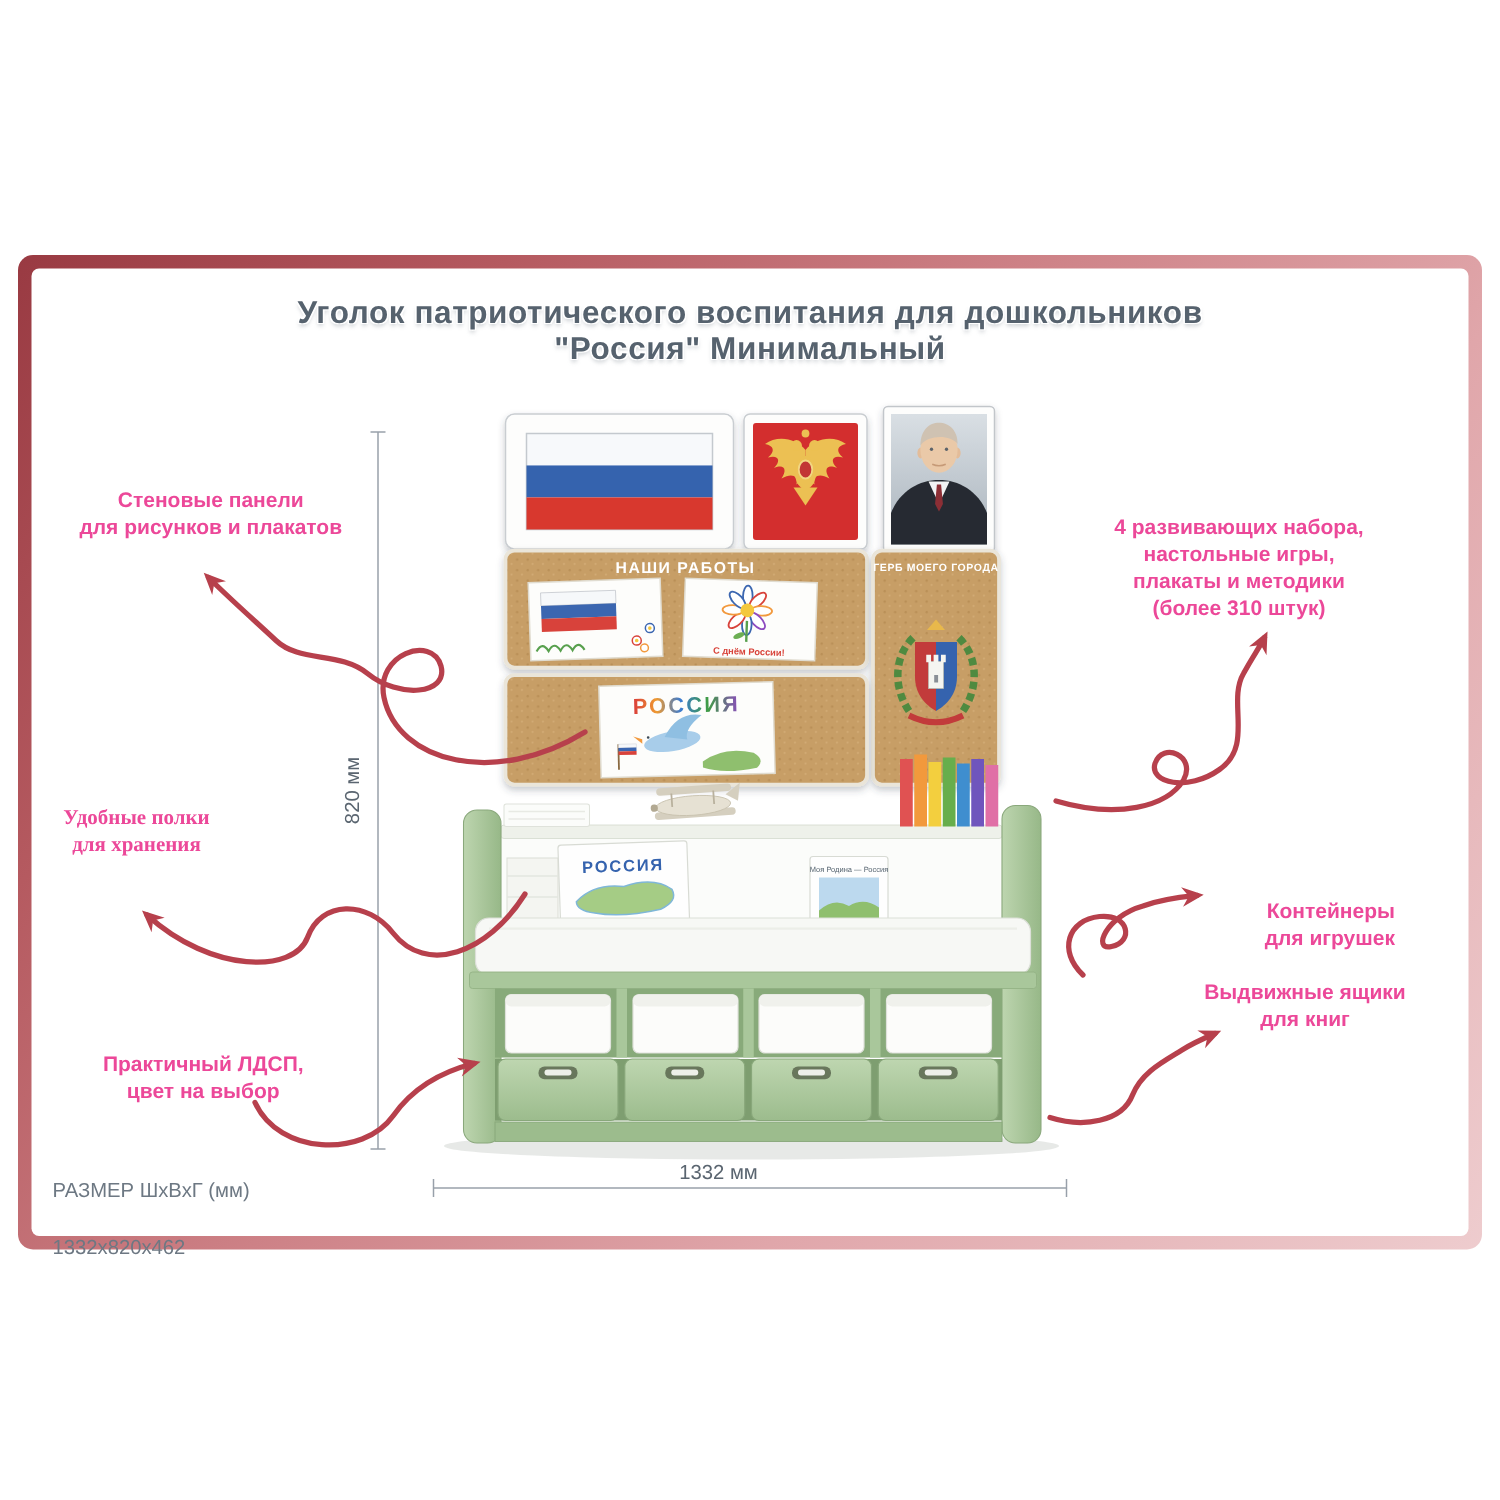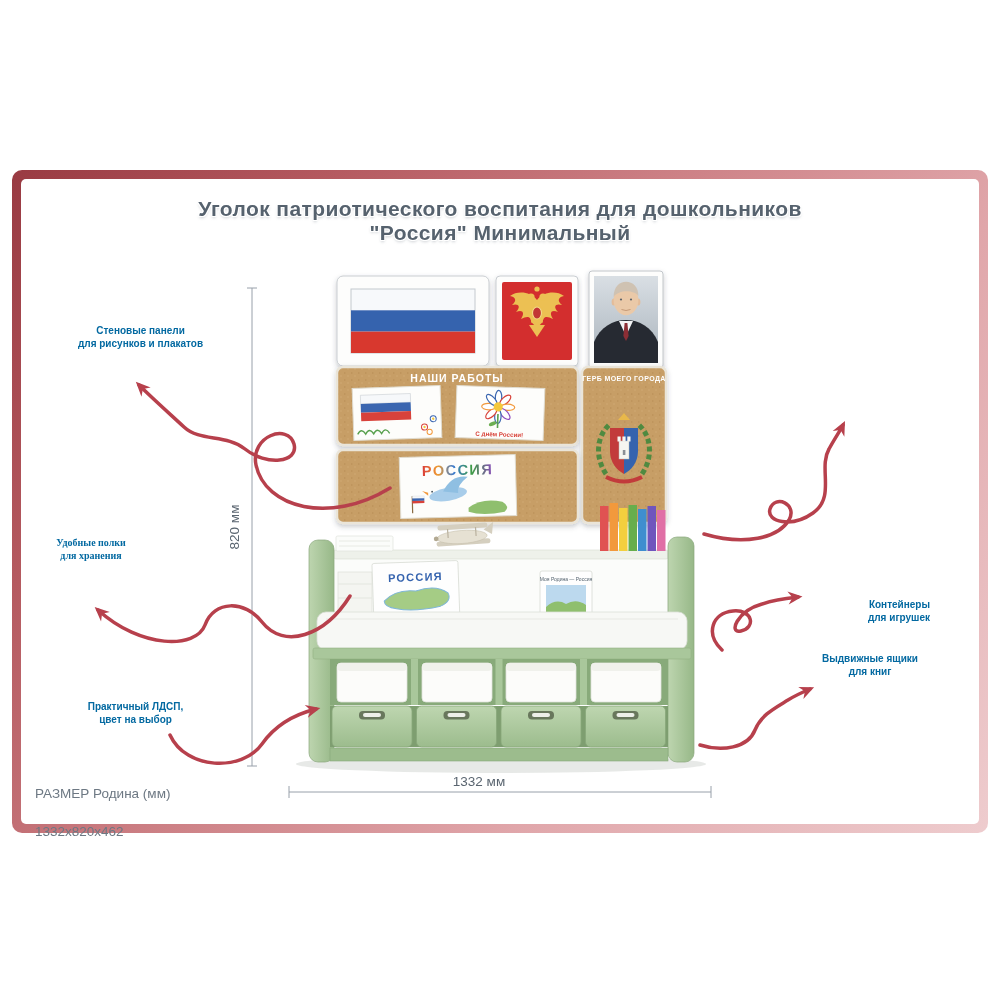--- a/index.html
+++ b/index.html
@@ -9,21 +9,21 @@
   .frame { position:absolute; left:12px; top:170px; width:976px; height:663px; border-radius:10px;
            background:linear-gradient(128deg,#993a42 0%,#b55a60 22%,#cd8186 45%,#e0a6aa 68%,#eeccce 100%); }
   .frame-inner { position:absolute; left:9px; top:9px; right:9px; bottom:9px; background:#fff; border-radius:5px; }
 
   svg.scene { position:absolute; left:0; top:0; font-family:"Liberation Sans", sans-serif; }
 
   .title { position:absolute; left:0; top:197px; width:100%; text-align:center; }
   .title-line { font-size:21px; font-weight:bold; color:#56626e; letter-spacing:.4px; line-height:1.15;
     text-shadow:-1px -1px 0 #fff,1px -1px 0 #fff,-1px 1px 0 #fff,1px 1px 0 #fff,0 2px 3px rgba(120,130,140,.4); }
 
-  .note { position:absolute; font-size:10px; font-weight:bold; color:#0369a1; text-align:center;
+  .note { position:absolute; font-size:14px; font-weight:bold; color:#ec4899; text-align:center;
           line-height:1.28; white-space:pre-line; }
   .size-note { position:absolute; left:35px; top:766px; font-size:13.5px; color:#6d7883;
                line-height:1.4; white-space:pre-line; text-align:left; }
 </style>
 </head>
 <body>
 
 <div class="canvas">
 
   <div class="frame">
@@ -306,23 +306,27 @@
     <div class="title-line">Уголок патриотического воспитания для дошкольников</div>
     <div class="title-line">"Россия" Минимальный</div>
   </div>
 
   <div class="note" style="left:38px;top:325px;width:205px;">Стеновые панели
 для рисунков и плакатов</div>
   <div class="note" style="left:15px;top:537px;width:152px;font-family:Liberation Serif, serif;">Удобные полки
 для хранения</div>
   <div class="note" style="left:43px;top:677px;width:185px;margin-top:24px;">Практичный ЛДСП,
 цвет на выбор</div>
+  <div class="note" style="left:722px;top:343px;width:208px;">4 развивающих набора,
+настольные игры,
+плакаты и методики
+(более 310 штук)</div>
   <div class="note" style="left:802px;top:599px;width:128px;text-align:right;">Контейнеры
 для игрушек</div>
   <div class="note" style="left:782px;top:653px;width:176px;text-align:center;">Выдвижные ящики
 для книг</div>
 
   <div class="size-note">
-    <div>РАЗМЕР Родина (мм)</div>
+    <div>РАЗМЕР ШхВхГ (мм)</div>
     <div>1332x820x462</div>
   </div>
 
 </div>
 
 </body></html>

